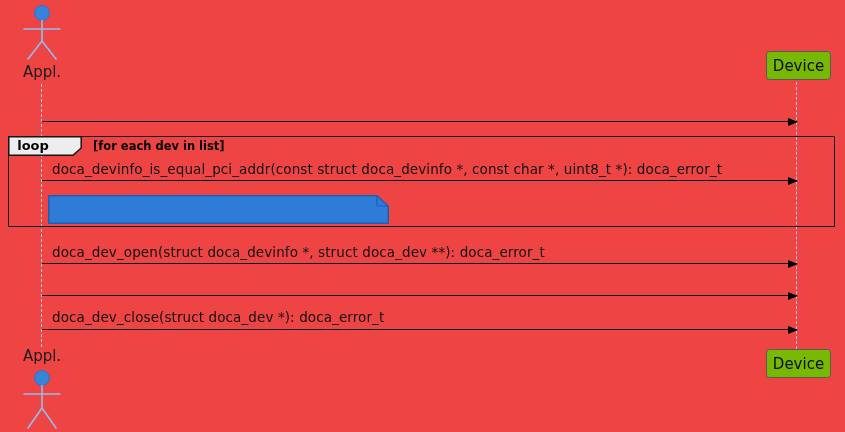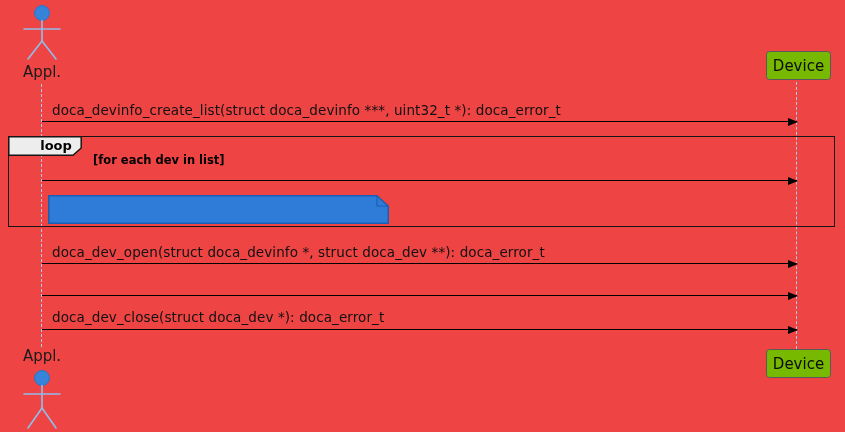--- a/index.html
+++ b/index.html
@@ -52,25 +52,25 @@
   .msg4-text { top:276px; } .msg4-arrow { top:295px; }
   .msg5-text { top:309px; } .msg5-arrow { top:329px; }
   
   .loop-box {
     position:absolute; left:8px; top:136px; width:827px; height:91px;
     border:1.6px solid #151515; box-sizing:border-box; pointer-events:none;
   }
   .loop-tab { position:absolute; left:8px; top:136px; width:74px; height:20px; }
   .loop-tab path { fill:#EDEDED; stroke:#151515; stroke-width:1.5; }
   .loop-keyword {
-    position:absolute; left:23px; top:138px; width:66px; text-align:center;
+    position:absolute; left:0; top:138px; width:66px; text-align:center;
     font-size:13px; font-weight:bold; color:#000;
   }
   .loop-condition {
-    position:absolute; left:93px; top:153px;
+    position:absolute; left:93px; top:139px;
     font-size:11.5px; font-weight:bold; color:#000; white-space:nowrap;
   }
   
   .note-svg { position:absolute; left:48px; top:195px; width:341px; height:29px; }
   .note-svg .body { fill:var(--note-fill,#2E7CD7); stroke:#1A5FB5; stroke-width:1.5; }
   .note-svg .fold { fill:none; stroke:#1A5FB5; stroke-width:1.2; }
   .note-text {
     position:absolute; left:57px; top:195px; height:29px; line-height:29px;
     font-size:14px; color:#0a0a0a; white-space:nowrap;
   }
@@ -89,30 +89,30 @@
     <line x1="6" y1="25" x2="42" y2="25"></line>
     <line x1="24" y1="37" x2="10" y2="55"></line>
     <line x1="24" y1="37" x2="38" y2="55"></line>
   </svg>
   <div class="actor-label actor-label-top">Appl.</div>
 
   <div class="participant participant-top">
     <span>Device</span>
   </div>
 
-  <div class="msg-text msg1-text">doca_devinfo_create_list(struct doca_devinfo ***, uint32_t *): doca_error_t</div>
   <div class="arrow msg1-arrow"></div>
 
   <div class="loop-box"></div>
   <svg class="loop-tab" viewBox="0 0 74 20">
     <path d="M0.8,0.8 H73.2 V12 L65,19.2 H0.8 Z"></path>
   </svg>
   <div class="loop-keyword">loop</div>
   <div class="loop-condition">[for each dev in list]</div>
 
+  <div class="msg-text msg2-text">doca_devinfo_is_equal_pci_addr(const struct doca_devinfo *, const char *, uint8_t *): doca_error_t</div>
   <div class="arrow msg2-arrow"></div>
 
   <svg class="note-svg" viewBox="0 0 341 29">
     <path class="body" d="M0.8,0.8 H329 L340.2,11 V28.2 H0.8 Z"></path>
     <path class="fold" d="M329,0.8 V11 H340.2"></path>
   </svg>
 
   <div class="msg-text msg3-text">doca_dev_open(struct doca_devinfo *, struct doca_dev **): doca_error_t</div>
   <div class="arrow msg3-arrow"></div>
 

